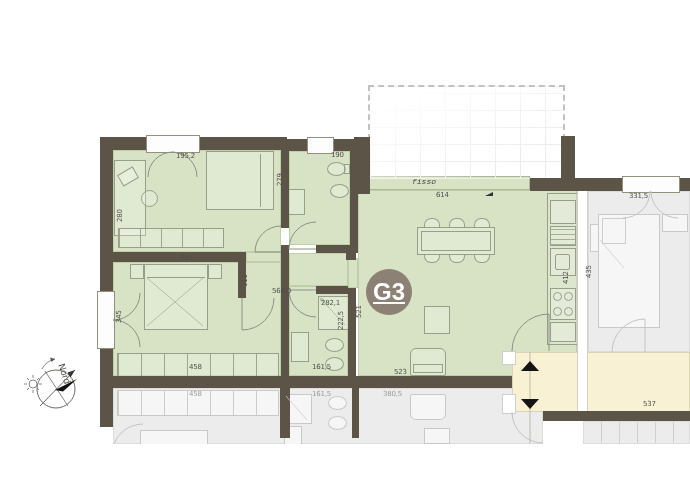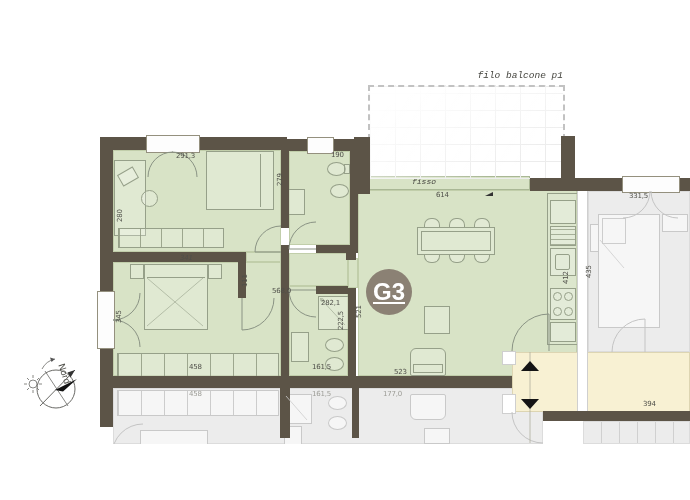--- a/index.html
+++ b/index.html
@@ -40,21 +40,20 @@
   .burner{position:absolute;width:7px;height:7px;border:1px solid #96a089;border-radius:50%;}
   .inner{position:absolute;border:1px solid #96a089;}
   .ginner{position:absolute;border:1px solid #cdcdcd;}
 </style>
 </head>
 <body>
 
 <div id="plan">
 
   <div class="balcony"></div>
-  <span class="ital" style="left:430px;top:70px;width:133px;text-align:right;">filo balcone p1</span>
 
   <div class="gray" style="left:588px;top:191px;width:102px;height:161px;"></div>
   <div class="wwall" style="left:577px;top:190px;width:9px;height:221px;"></div>
   <div class="gray" style="left:113px;top:388px;width:430px;height:56px;"></div>
   <div class="gray gdivs18" style="left:583px;top:421px;width:107px;height:23px;"></div>
 
   <div class="room" style="left:113px;top:150px;width:168px;height:102px;"></div>
   <div class="room" style="left:289px;top:151px;width:61px;height:94px;"></div>
   <div class="room" style="left:113px;top:262px;width:168px;height:114px;"></div>
   <div class="room" style="left:246px;top:252px;width:35px;height:10px;"></div>
@@ -212,37 +211,37 @@
         <circle cx="33" cy="384" r="4"></circle>
         <path d="M33,378 v-3 M33,390 v3 M27,384 h-3 M39,384 h3 M29,380 l-2,-2 M37,380 l2,-2 M29,388 l-2,2 M37,388 l2,2"></path>
       </g>
       <path d="M42,369 Q46,361 55,359" fill="none" stroke="#6a6a66" stroke-width=".8"></path>
       <polygon points="55,359 50,357.5 51.5,362" fill="#555"></polygon>
     </g>
   </svg>
 
   <div id="whiteMask"></div>
 
-  <span class="dim" style="left:176px;top:153px;">291,3</span>
+  <span class="dim" style="left:176px;top:153px;">195,2</span>
   <span class="dim" style="left:331px;top:152px;">190</span>
   <span class="dim rot" style="left:277px;top:186px;">279</span>
   <span class="dim rot" style="left:117px;top:222px;">280</span>
   <span class="dim" style="left:180px;top:255px;font-style:italic;">341</span>
   <span class="dim rot" style="left:242px;top:287px;">111</span>
   <span class="dim rot" style="left:116px;top:323px;">345</span>
   <span class="dim" style="left:272px;top:288px;">568,0</span>
   <span class="dim" style="left:321px;top:300px;">282,1</span>
   <span class="dim rot" style="left:338px;top:330px;">222,5</span>
   <span class="dim rot" style="left:356px;top:318px;">521</span>
   <span class="dim" style="left:189px;top:364px;">458</span>
   <span class="dim" style="left:312px;top:364px;">161,5</span>
   <span class="dim" style="left:394px;top:369px;">523</span>
   <span class="dim dimlow" style="left:189px;top:391px;">458</span>
   <span class="dim dimlow" style="left:312px;top:391px;">161,5</span>
-  <span class="dim dimlow" style="left:383px;top:391px;">177,0</span>
+  <span class="dim dimlow" style="left:383px;top:391px;">380,5</span>
   <span class="dim" style="left:436px;top:192px;">614</span>
   <span class="ital" style="left:412px;top:177px;font-size:8px;">fisso</span>
   <span class="dim rot" style="left:563px;top:284px;">412</span>
   <span class="dim rot" style="left:586px;top:278px;">435</span>
   <span class="dim" style="left:629px;top:193px;">331,5</span>
-  <span class="dim" style="left:643px;top:401px;">394</span>
+  <span class="dim" style="left:643px;top:401px;">537</span>
   <span class="dim" style="left:64px;top:363px;font-size:9px;transform:rotate(72deg);transform-origin:left top;z-index:60;">Nord</span>
 </div>
 
 </body></html>

